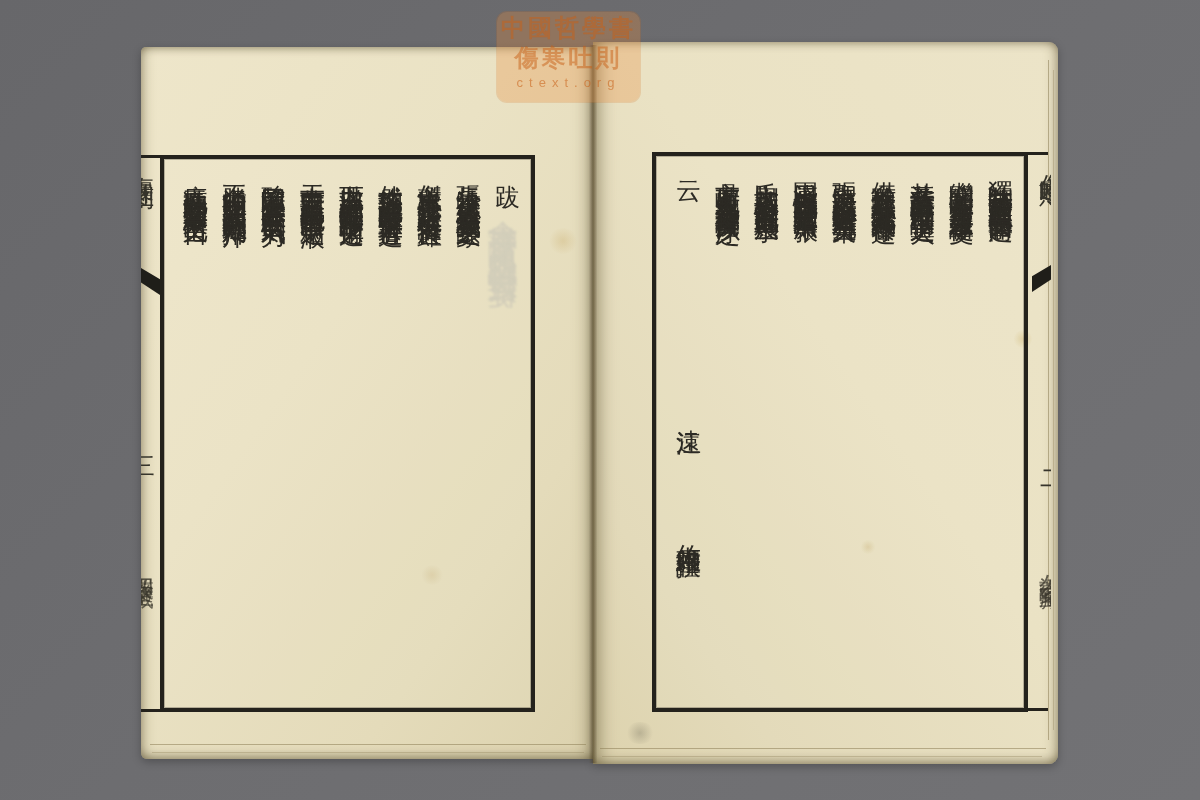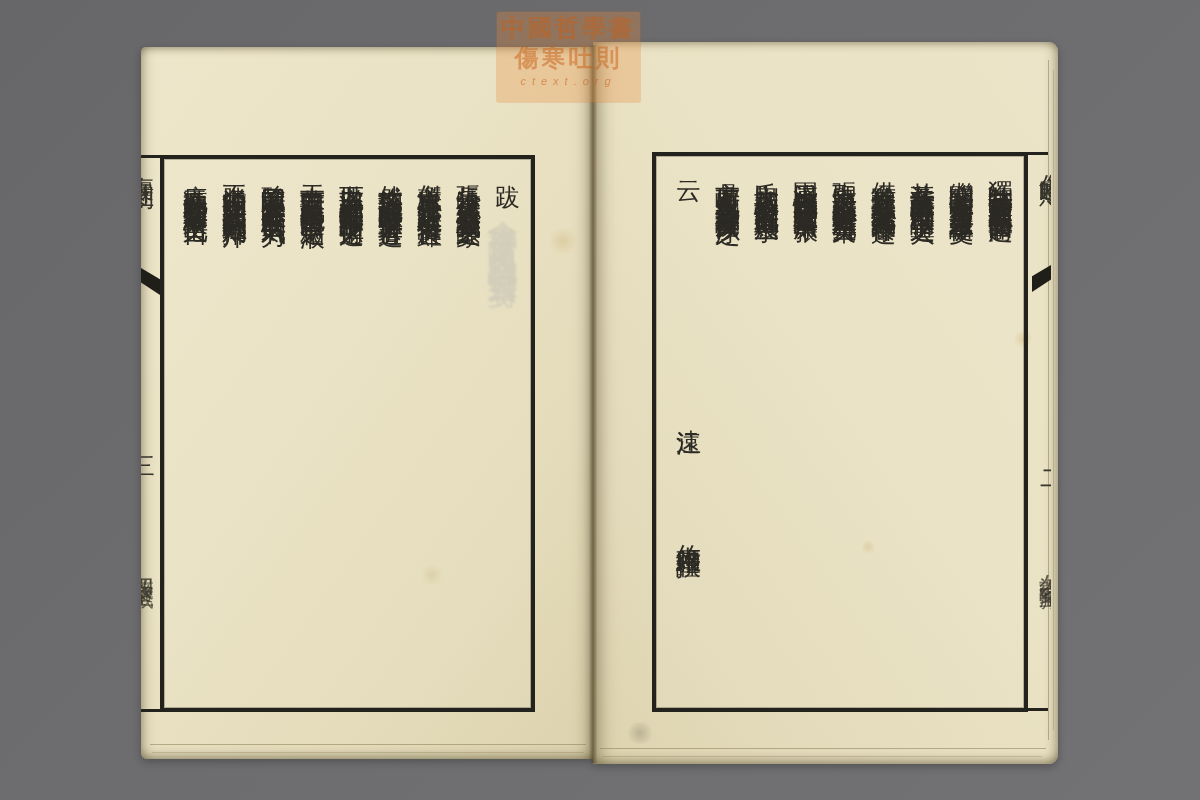--- a/index.html
+++ b/index.html
@@ -49,26 +49,26 @@
   .vm-left .vm-num{left:-11px;top:282px;}
   .vm-left .vm-mark{left:-12px;top:398px;color:rgba(58,55,45,.72);}
   .vm-right .vm-title{left:10px;top:2px;}
   .vm-right .vm-num{left:11px;top:300px;}
   .vm-right .vm-mark{left:10px;top:402px;color:rgba(62,58,47,.78);}
   .fish{position:absolute;width:19px;height:27px;background:#1f1e19;}
   .vm-left .fish{left:0;top:112px;clip-path:polygon(0 0,100% 42%,100% 100%,0 54%);}
   .vm-right .fish{right:0;top:112px;clip-path:polygon(100% 0,0 42%,0 100%,100% 54%);}
   .border-ext{position:absolute;background:#24221c;}
   .watermark{position:absolute;left:497px;top:12px;width:143px;height:90px;
-    background:rgba(232,140,60,.30);border-radius:2px;text-align:center;
+    background:rgba(232,140,60,.30);border-radius:10px;text-align:center;
     box-shadow:0 0 0 1px rgba(210,110,30,.2);}
   .wm-seal{margin-top:3px;font-size:24px;line-height:27px;font-weight:bold;
     color:rgba(200,95,22,.50);letter-spacing:3px;}
-  .wm-sub{margin-top:3px;font-size:11px;letter-spacing:6px;color:rgba(200,95,22,.55);
-    font-family:"Liberation Sans","DejaVu Sans",sans-serif;font-style:italic;}
+  .wm-sub{margin-top:3px;font-size:13px;letter-spacing:6px;color:rgba(200,95,22,.55);
+    font-family:"Liberation Sans","DejaVu Sans",sans-serif;}
   .stack-line{position:absolute;background:rgba(140,125,85,.55);}
   .spot{position:absolute;border-radius:50%;}
   .s1{left:548px;top:228px;width:30px;height:26px;background:radial-gradient(circle,rgba(185,145,60,.22),rgba(185,145,60,0) 70%);}
   .s2{left:625px;top:722px;width:30px;height:22px;background:radial-gradient(circle,rgba(118,113,94,.35),rgba(118,113,94,0) 70%);}
   .s3{left:1013px;top:330px;width:20px;height:18px;background:radial-gradient(circle,rgba(190,150,60,.28),rgba(190,150,60,0) 70%);}
   .s4{left:860px;top:540px;width:16px;height:14px;background:radial-gradient(circle,rgba(180,140,60,.22),rgba(180,140,60,0) 70%);}
   .s5{left:420px;top:565px;width:24px;height:20px;background:radial-gradient(circle,rgba(170,135,60,.16),rgba(170,135,60,0) 70%);}
 </style>
 </head>
 <body>

